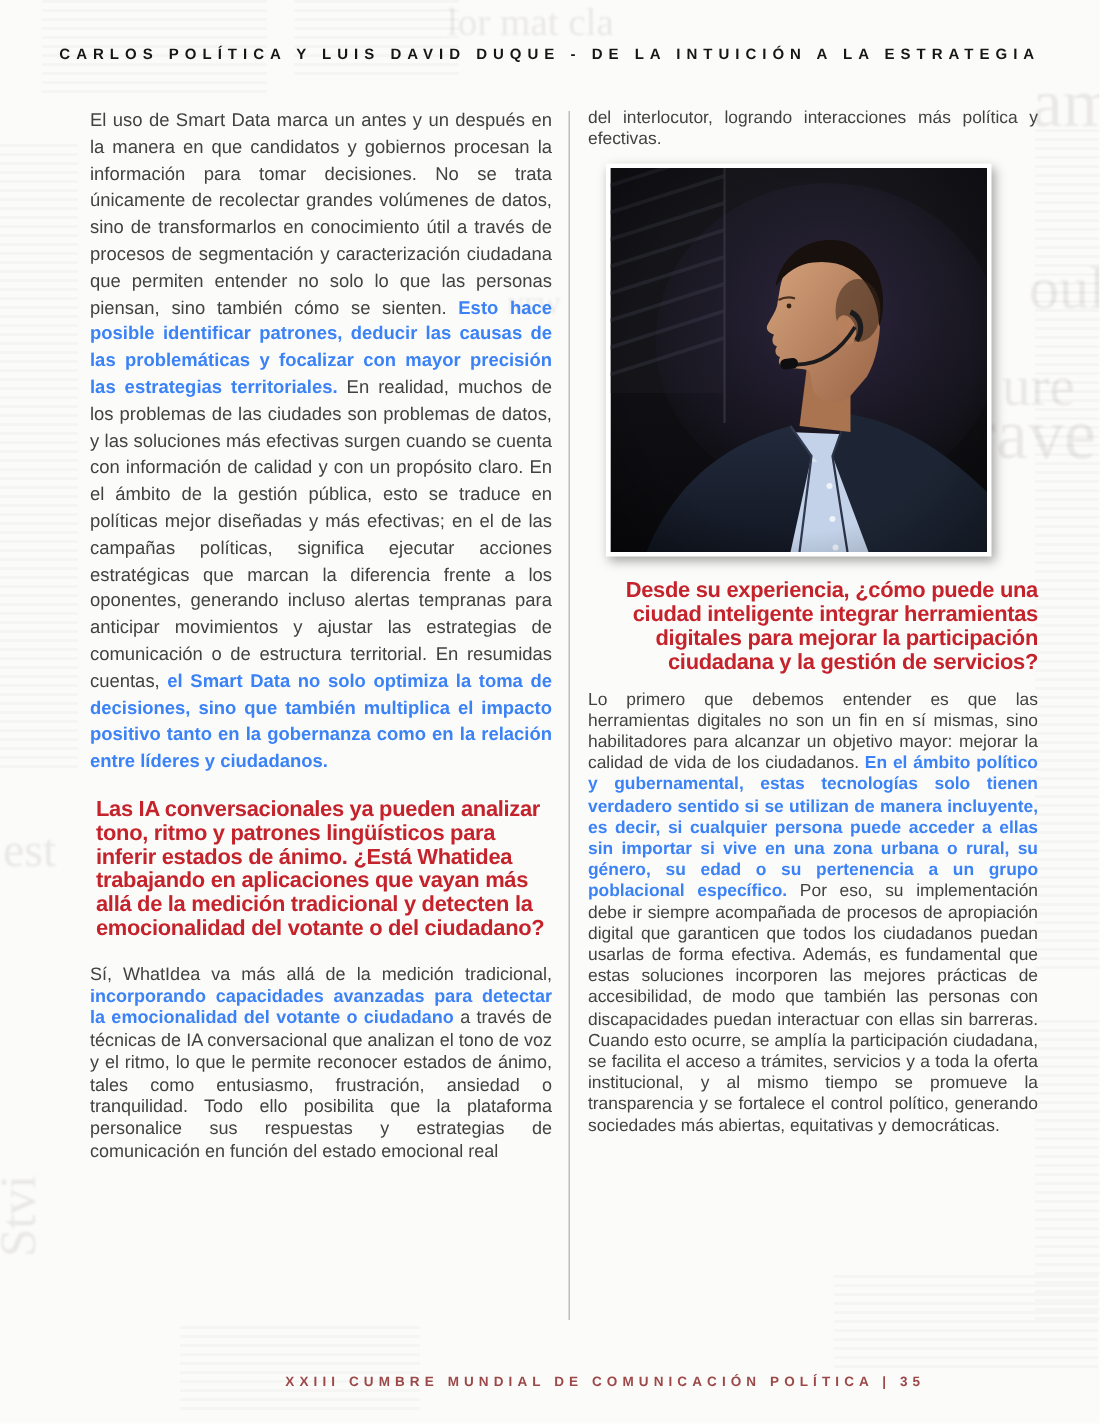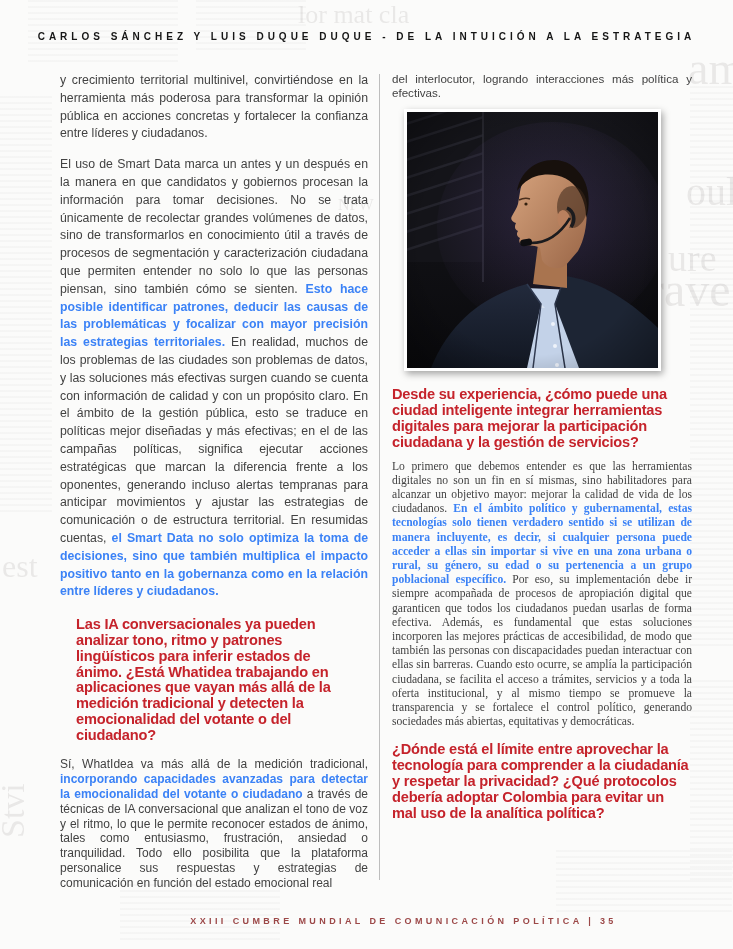--- a/index.html
+++ b/index.html
@@ -25,24 +25,24 @@
   .body .b{font-weight:bold;color:#3b82f6;}
   .tight{font-size:12px;line-height:14.8px;}
   .col-right .body{font-size:11.6px;line-height:14.2px;}
 
   .q{color:#c5232b;font-weight:bold;font-size:14.6px;line-height:15.8px;
      letter-spacing:-.2px;text-align:left;}
 
   .p1L{margin:0 0 13px;}
   .q1L{margin:0 0 17px;}
   .p2L{margin:0 0 16px;}
-  .q2L{margin:0 16px 14px;}
+  .q2L{margin:0 4px 14px;}
   .p1R{margin:0 0 9px;}
-  .q1R{margin:0 0 9px;}
-  .p2R{margin:0 0 13px;font-family:Liberation Serif, serif;}
+  .q1R{margin:0 0 9px;text-align:right;}
+  .p2R{margin:0 0 0;}
 
   .photo-frame{margin:0 0 16px 12px;width:251px;background:#ffffff;padding:3px;
                box-shadow:2px 3px 7px rgba(0,0,0,.35);}
   .photo-frame svg{display:block;}
 
   .footer{position:absolute;top:916px;left:0;width:100%;text-align:center;
           font-size:9px;font-weight:bold;letter-spacing:3.4px;color:#9c4848;margin-left:37px;}
 </style>
 </head>
 <body>
@@ -59,26 +59,25 @@
 
   <span class="ghost" style="left:688px;top:42px;font-size:46px;">am</span>
   <span class="ghost" style="left:686px;top:168px;font-size:40px;">oul</span>
   <span class="ghost" style="left:648px;top:262px;font-size:48px;">rave</span>
   <span class="ghost" style="left:668px;top:236px;font-size:38px;">ure</span>
   <span class="ghost" style="left:2px;top:548px;font-size:32px;">est</span>
   <span class="ghost" style="left:-6px;top:838px;font-size:34px;transform:rotate(-90deg);transform-origin:left top;">Stvi</span>
   <span class="ghost" style="left:338px;top:196px;font-size:16px;">NFW</span>
   <span class="ghost" style="left:298px;top:0;font-size:26px;">lor mat cla</span>
 
-  <div class="header">CARLOS SÁNCHEZ Y LUIS DUQUE DUQUE - DE LA INTUICIÓN A LA ESTRATEGIA</div>
+  <div class="header">CARLOS POLÍTICA Y LUIS DAVID DUQUE - DE LA INTUICIÓN A LA ESTRATEGIA</div>
 
   <div class="divider"></div>
 
   <div class="col col-left">
-    <p class="body p1L">y crecimiento territorial multinivel, convirtiéndose en la herramienta más poderosa para transformar la opinión pública en acciones concretas y fortalecer la confianza entre líderes y ciudadanos.</p>
     <p class="body p2L"><span>El uso de Smart Data marca un antes y un después en la manera en que candidatos y gobiernos procesan la información para tomar decisiones. No se trata únicamente de recolectar grandes volúmenes de datos, sino de transformarlos en conocimiento útil a través de procesos de segmentación y caracterización ciudadana que permiten entender no solo lo que las personas piensan, sino también cómo se sienten. </span><span class="b">Esto hace posible identificar patrones, deducir las causas de las problemáticas y focalizar con mayor precisión las estrategias territoriales.</span><span> En realidad, muchos de los problemas de las ciudades son problemas de datos, y las soluciones más efectivas surgen cuando se cuenta con información de calidad y con un propósito claro. En el ámbito de la gestión pública, esto se traduce en políticas mejor diseñadas y más efectivas; en el de las campañas políticas, significa ejecutar acciones estratégicas que marcan la diferencia frente a los oponentes, generando incluso alertas tempranas para anticipar movimientos y ajustar las estrategias de comunicación o de estructura territorial. En resumidas cuentas, </span><span class="b">el Smart Data no solo optimiza la toma de decisiones, sino que también multiplica el impacto positivo tanto en la gobernanza como en la relación entre líderes y ciudadanos.</span></p>
     <p class="q q2L">Las IA conversacionales ya pueden analizar tono, ritmo y patrones lingüísticos para inferir estados de ánimo. ¿Está Whatidea trabajando en aplicaciones que vayan más allá de la medición tradicional y detecten la emocionalidad del votante o del ciudadano?</p>
     <p class="body tight" style="margin:0;"><span>Sí, WhatIdea va más allá de la medición tradicional, </span><span class="b">incorporando capacidades avanzadas para detectar la emocionalidad del votante o ciudadano</span><span> a través de técnicas de IA conversacional que analizan el tono de voz y el ritmo, lo que le permite reconocer estados de ánimo, tales como entusiasmo, frustración, ansiedad o tranquilidad. Todo ello posibilita que la plataforma personalice sus respuestas y estrategias de comunicación en función del estado emocional real</span></p>
   </div>
 
   <div class="col col-right">
     <p class="body p1R">del interlocutor, logrando interacciones más política y efectivas.</p>
 
     <div class="photo-frame">
       <svg width="251" height="256" viewBox="0 0 251 256">
@@ -162,18 +161,17 @@
           <path d="M163,106 C152,124 139,131 124,131" stroke="#1b1b1e" stroke-width="2.5" fill="none"></path>
           <rect x="113" y="127" width="12" height="7" rx="3.5" fill="#0e0e10" transform="rotate(-8 119 130)"></rect>
         </g>
 
         <rect x="0" y="0" width="251" height="256" fill="url(#vign)"></rect>
       </svg>
     </div>
 
     <p class="q q1R">Desde su experiencia, ¿cómo puede una ciudad inteligente integrar herramientas digitales para mejorar la participación ciudadana y la gestión de servicios?</p>
     <p class="body p2R"><span>Lo primero que debemos entender es que las herramientas digitales no son un fin en sí mismas, sino habilitadores para alcanzar un objetivo mayor: mejorar la calidad de vida de los ciudadanos. </span><span class="b">En el ámbito político y gubernamental, estas tecnologías solo tienen verdadero sentido si se utilizan de manera incluyente, es decir, si cualquier persona puede acceder a ellas sin importar si vive en una zona urbana o rural, su género, su edad o su pertenencia a un grupo poblacional específico.</span><span> Por eso, su implementación debe ir siempre acompañada de procesos de apropiación digital que garanticen que todos los ciudadanos puedan usarlas de forma efectiva. Además, es fundamental que estas soluciones incorporen las mejores prácticas de accesibilidad, de modo que también las personas con discapacidades puedan interactuar con ellas sin barreras. Cuando esto ocurre, se amplía la participación ciudadana, se facilita el acceso a trámites, servicios y a toda la oferta institucional, y al mismo tiempo se promueve la transparencia y se fortalece el control político, generando sociedades más abiertas, equitativas y democráticas.</span></p>
-    <p class="q" style="margin:0;">¿Dónde está el límite entre aprovechar la tecnología para comprender a la ciudadanía y respetar la privacidad? ¿Qué protocolos debería adoptar Colombia para evitar un mal uso de la analítica política?</p>
   </div>
 
   <div class="footer">XXIII CUMBRE MUNDIAL DE COMUNICACIÓN POLÍTICA | 35</div>
 
 </div>
 
 </body></html>

